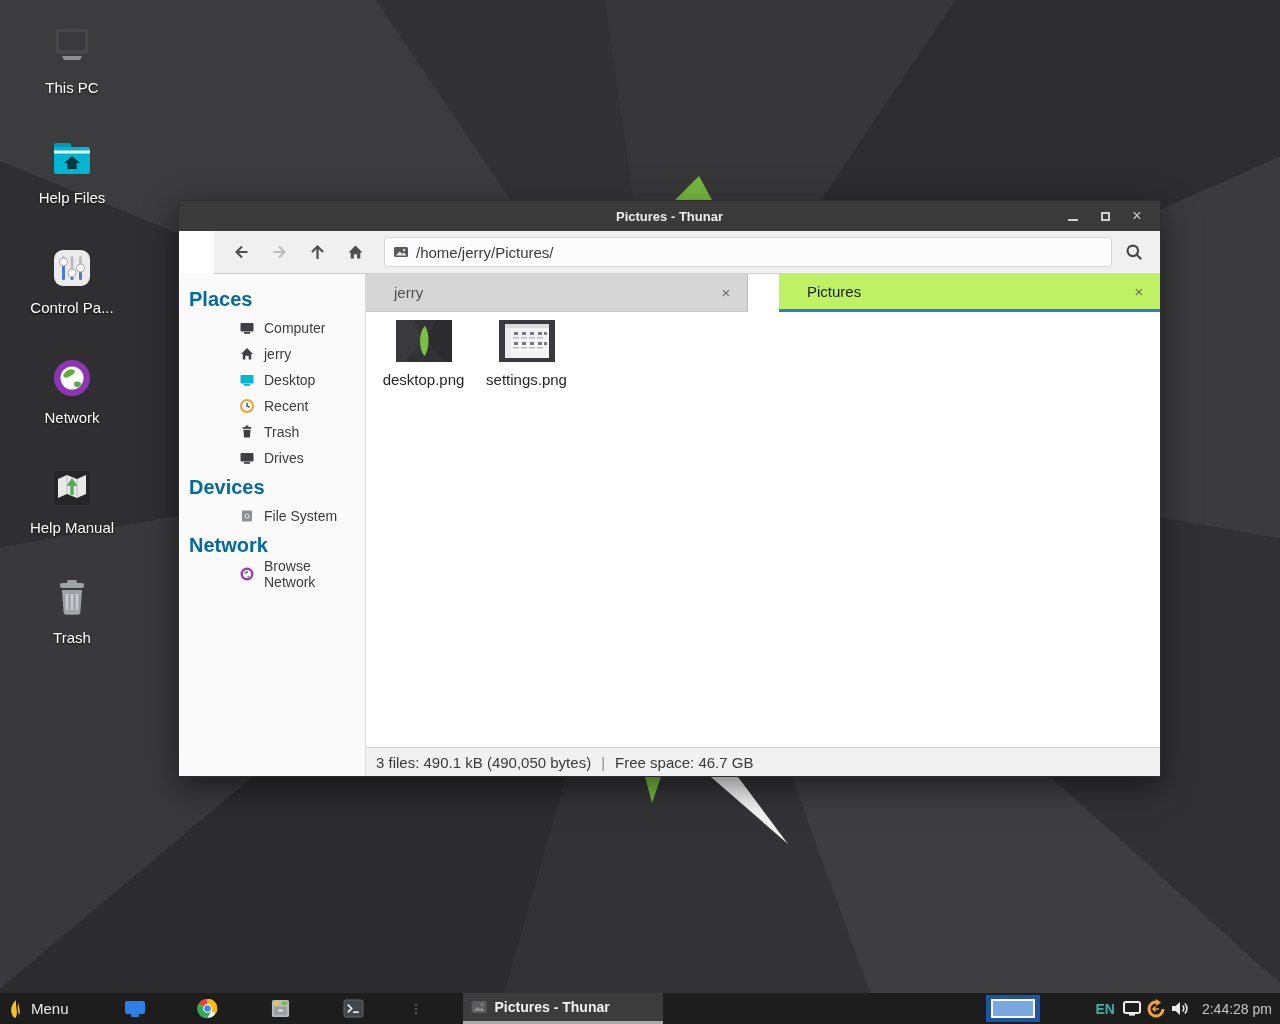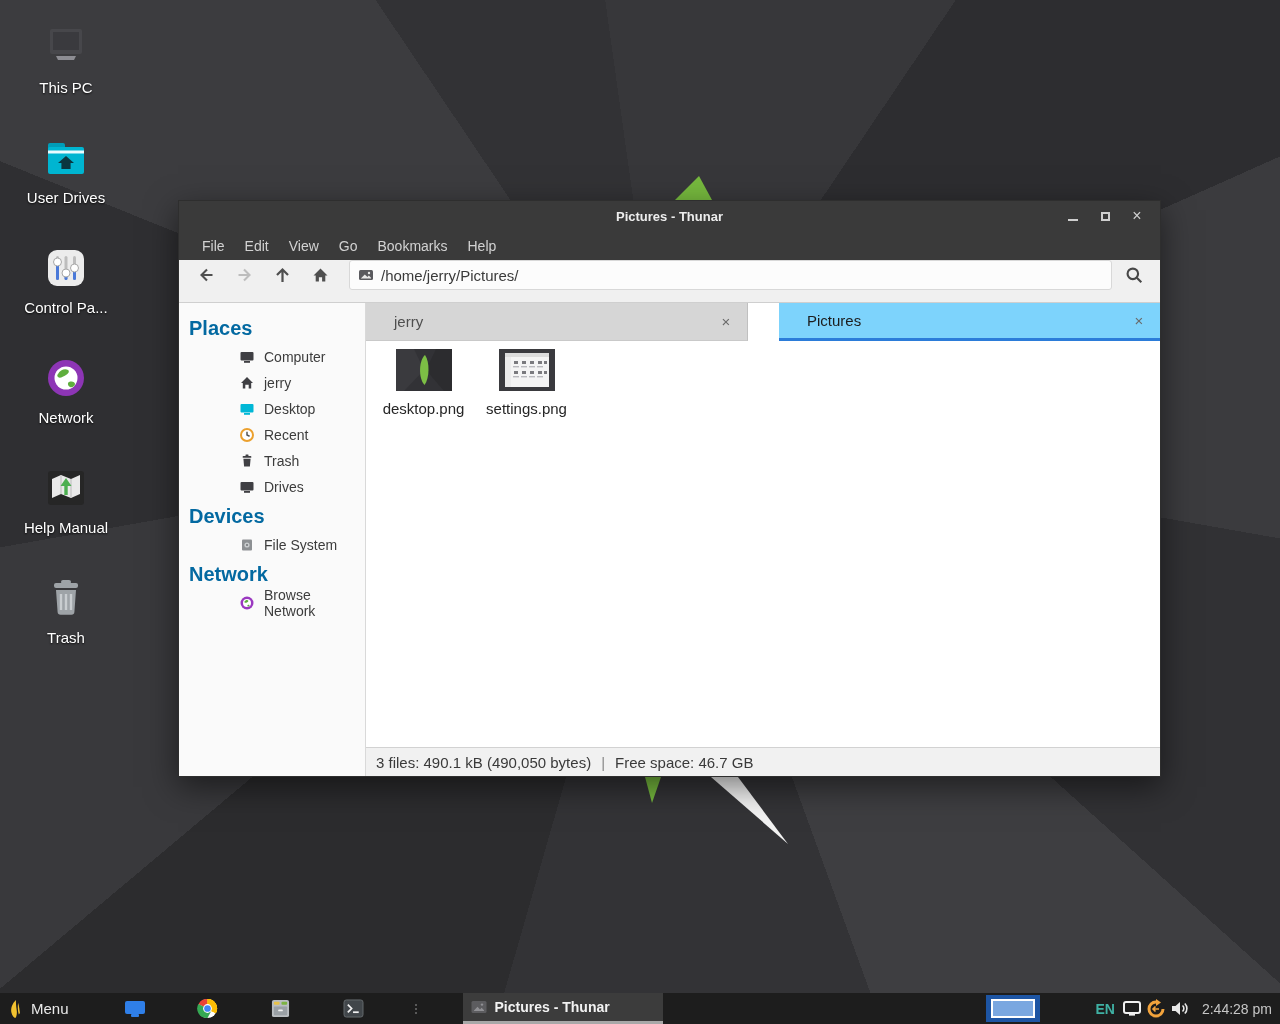--- a/index.html
+++ b/index.html
@@ -9,21 +9,21 @@
   .desktop {
     position:relative; width:1280px; height:1024px; background:#333336;
     background-image:conic-gradient(from 8deg at 52% 42%,
       #37373a 0deg 26deg,#2d2d30 26deg 58deg,#3b3b3e 58deg 92deg,#313134 92deg 124deg,
       #3e3e41 124deg 152deg,#333336 152deg 188deg,#2c2c2e 188deg 222deg,#39393c 222deg 252deg,
       #2f2f32 252deg 284deg,#3c3c3f 284deg 318deg,#323235 318deg 344deg,#37373a 344deg 360deg);
   }
   .wall-logo { position:absolute; left:0; top:0; z-index:1; pointer-events:none; }
 
   
-  .desk-icons { position:absolute; left:6px; top:24px; width:120px; z-index:1; }
+  .desk-icons { position:absolute; left:12px; top:24px; width:120px; z-index:1; }
   .desk-item { width:120px; height:110px; display:flex; flex-direction:column; align-items:center; cursor:default; }
   .desk-item .dicon { width:48px; height:48px; }
   .desk-item .dlabel { margin-top:7px; font-size:15px; color:#fff; text-shadow:0 1px 2px rgba(0,0,0,.85); white-space:nowrap; }
 
   
   .window {
     position:absolute; left:178px; top:200px; width:983px; height:577px; z-index:2;
     display:flex; flex-direction:column; border:1px solid #2e2e2e;
     box-shadow:0 10px 30px rgba(0,0,0,.5); background:#fff;
   }
@@ -31,37 +31,37 @@
   .title-text { position:absolute; left:0; right:0; text-align:center; font-size:13px; font-weight:bold; color:#ededed; }
   .win-controls { margin-left:auto; display:flex; align-items:center; gap:14px; padding-right:14px; z-index:1; }
   .wc-btn { width:18px; height:18px; display:flex; align-items:center; justify-content:center; color:#cfcfcf; cursor:pointer; }
   .wc-min { width:10px; height:2px; background:#cfcfcf; margin-top:8px; }
   .wc-max { width:9px; height:9px; border:2px solid #cfcfcf; }
   .wc-close { font-size:16px; line-height:16px; }
 
   .menubar { height:29px; background:#3a3a3a; display:flex; align-items:center; padding-left:13px; flex:0 0 auto; }
   .menu-item { color:#d2d2d2; font-size:14px; padding:0 10px; height:100%; display:flex; align-items:center; cursor:pointer; }
 
-  .toolbar { height:43px; background:#f0f0f0; border-bottom:1px solid #cfcfcf; display:flex; padding:0 8px 0 10px; gap:4px; flex:0 0 auto; }
+  .toolbar { height:43px; background:#f0f0f0; border-bottom:1px solid #cfcfcf; display:flex; align-items:center; padding:0 8px 0 10px; gap:4px; flex:0 0 auto;margin-left:35px; }
   .tb-btn { width:34px; height:30px; display:flex; align-items:center; justify-content:center; border-radius:3px; cursor:pointer; }
   .pathbar { flex:1; height:30px; margin-left:8px; background:#fcfcfc; border:1px solid #d8d8d8; border-radius:3px; display:flex; align-items:center; padding:0 8px; gap:7px; }
   .path-text { font-size:15px; color:#3a3a3a; }
   .search-btn { width:36px; height:30px; display:flex; align-items:center; justify-content:center; cursor:pointer; }
 
   .body-row { flex:1; display:flex; min-height:0; }
   .sidebar { width:187px; background:#fafafa; border-right:1px solid #d9d9d9; padding-top:9px; overflow:hidden; }
   .sb-header { font-size:20px; font-weight:bold; color:#0369a1; padding:5px 10px 4px 10px; cursor:pointer; }
   .sb-item { height:26px; display:flex; align-items:center; gap:9px; padding-left:22px; font-size:14px; color:#3c3c3c; cursor:pointer;margin-left:38px; }
   .sb-item svg { flex:0 0 auto; }
 
   .main-col { flex:1; display:flex; flex-direction:column; min-width:0; }
   .tabs { height:38px; display:flex; flex:0 0 auto; }
   .tab { flex:1; display:flex; align-items:center; position:relative; padding:0 12px 0 28px; cursor:pointer; }
   .tab-inactive { background:#d6d6d6; border-right:1px solid #c0c0c0; border-bottom:1px solid #c9c9c9; color:#4f4f4f; }
-  .tab-active { background:#7dd3fc; color:#1c1c1c; border-bottom:3px solid #2b7cd9;margin-left:31px; }
+  .tab-active { background:#bef264; color:#1c1c1c; border-bottom:3px solid #2b7cd9;margin-left:31px; }
   .tab-label { font-size:15px; }
   .tab-close { margin-left:auto; font-size:15px; color:#6a6a6a; width:18px; text-align:center; cursor:pointer; }
 
   .filearea { flex:1; background:#fff; display:flex; align-items:flex-start; padding:2px 0 0 6px; }
   .file-item { width:103px; display:flex; flex-direction:column; align-items:center; padding-top:6px; cursor:pointer; }
   .file-thumb { width:56px; height:42px; }
   .file-name { margin-top:9px; font-size:15px; color:#262626; }
 
   .statusbar { height:29px; background:#f1f1f1; border-top:1px solid #d2d2d2; display:flex; align-items:center; padding-left:10px; gap:10px; font-size:15px; color:#3a3a3a; flex:0 0 auto; }
   .status-sep { color:#8a8a8a; }
@@ -105,21 +105,21 @@
       <div class="dlabel">This PC</div>
     </div>
 
     <div class="desk-item">
       <svg class="dicon" viewBox="0 0 48 48">
         <rect x="6" y="9" width="17" height="9" rx="2" fill="#009cb7"></rect>
         <rect x="6" y="13" width="36" height="27" rx="2" fill="#00b5d1"></rect>
         <rect x="6" y="16.5" width="36" height="3" fill="#eafcff"></rect>
         <path d="M24 22 l-8 7 h3.4 v6 h9.2 v-6 H32 Z" fill="#0a3740"></path>
       </svg>
-      <div class="dlabel">User Drives</div>
+      <div class="dlabel">Help Files</div>
     </div>
 
     <div class="desk-item">
       <svg class="dicon" viewBox="0 0 48 48">
         <rect x="6" y="6" width="36" height="36" rx="9" fill="#ececec"></rect>
         <rect x="14" y="12" width="3" height="24" rx="1.5" fill="#bdbdbd"></rect>
         <rect x="22.5" y="12" width="3" height="24" rx="1.5" fill="#bdbdbd"></rect>
         <rect x="31" y="12" width="3" height="24" rx="1.5" fill="#bdbdbd"></rect>
         <rect x="14" y="19" width="3" height="17" rx="1.5" fill="#4a79d9"></rect>
         <rect x="22.5" y="30" width="3" height="6" rx="1.5" fill="#4a79d9"></rect>
@@ -173,28 +173,20 @@
           </div>
         <div class="wc-btn">
             <span class="wc-max"></span>
           </div>
         <div class="wc-btn wc-close">
             <span>×</span>
           </div>
       </div>
     </div>
 
-    <div class="menubar">
-      <div class="menu-item">File</div>
-      <div class="menu-item">Edit</div>
-      <div class="menu-item">View</div>
-      <div class="menu-item">Go</div>
-      <div class="menu-item">Bookmarks</div>
-      <div class="menu-item">Help</div>
-    </div>
 
     <div class="toolbar">
       <div class="tb-btn">
         <svg width="17" height="16" viewBox="0 0 16 16">
             <path d="M8.5 2.5 3 8l5.5 5.5 M3 8 h11" stroke="#4f4f4f" stroke-width="2.1" fill="none"></path>
           </svg>
       </div>
       <div class="tb-btn">
         <svg width="17" height="16" viewBox="0 0 16 16">
             <path d="M7.5 2.5 13 8l-5.5 5.5 M13 8 H2" stroke="#bdbdbd" stroke-width="2.1" fill="none"></path>

